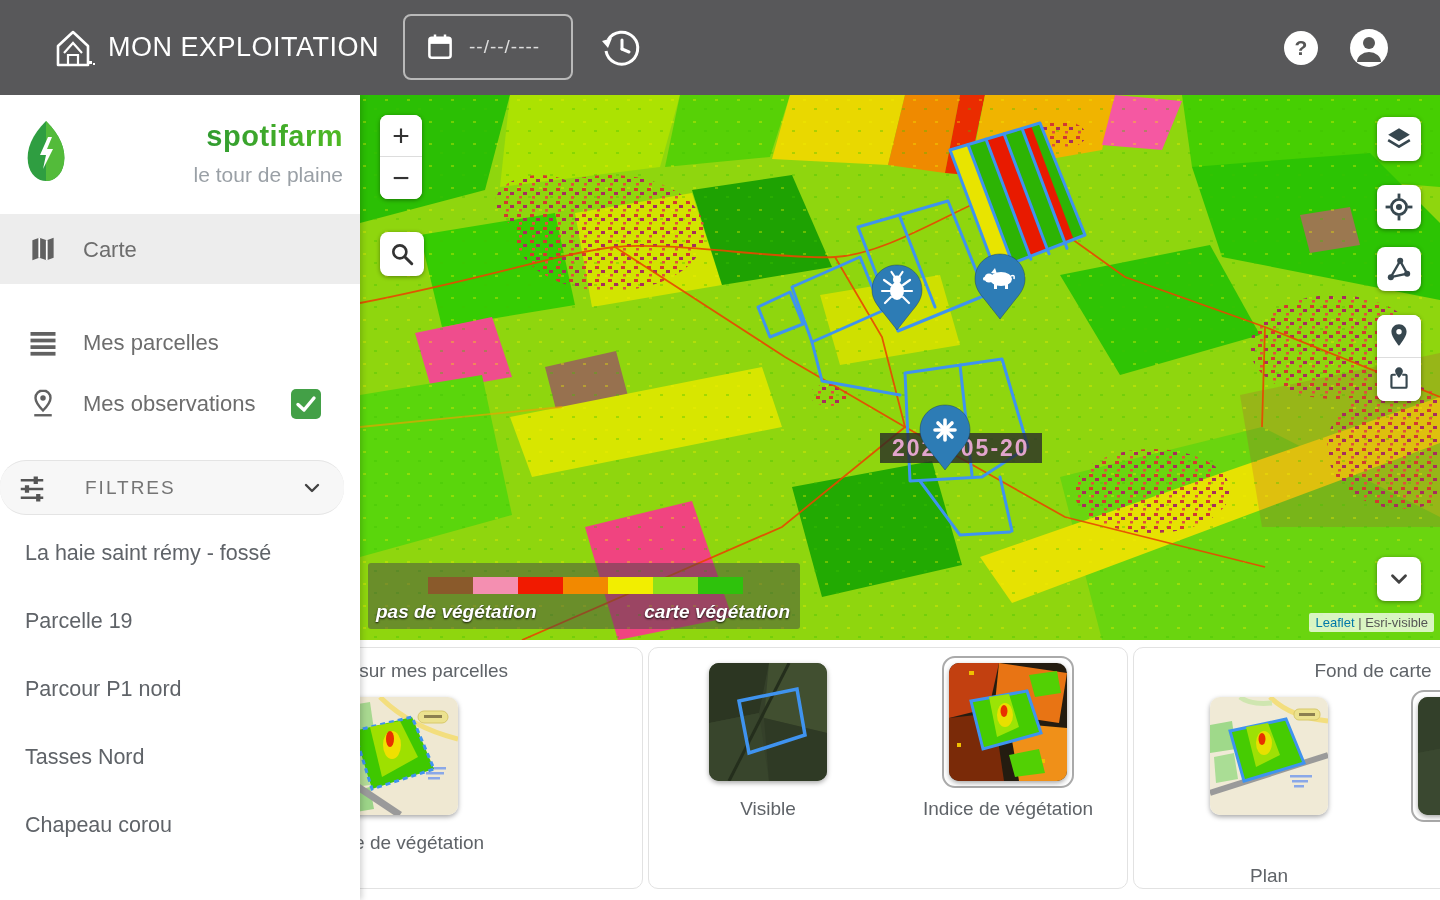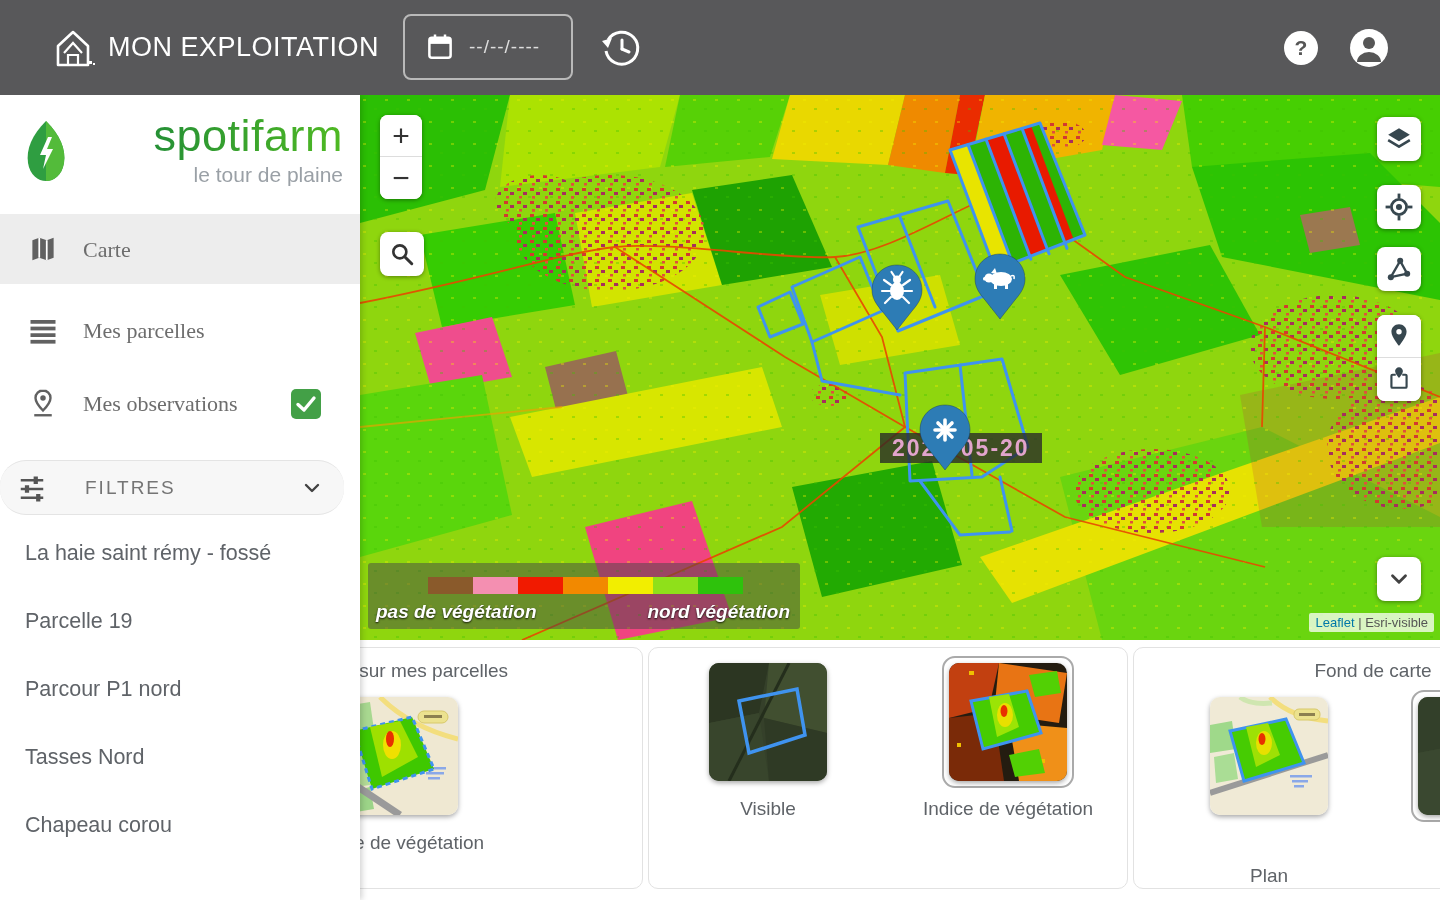--- a/index.html
+++ b/index.html
@@ -57,27 +57,27 @@
   .thumb-zone{height:136px;display:flex;align-items:center;justify-content:center;}
   .thumb{width:118px;height:118px;border-radius:10px;overflow:hidden;box-shadow:0 2px 5px rgba(0,0,0,.35);cursor:pointer;position:relative;}
   .thumb svg{display:block;}
   .sel-wrap{border:2px solid #aaa;border-radius:13px;padding:5px;background:#fff;}
   .opt-label{margin-top:8px;color:#5f6368;font-size:19px;text-align:center;white-space:nowrap;}
 
   
   .sidebar{position:absolute;left:0;top:95px;width:360px;height:805px;background:#fff;z-index:30;box-shadow:2px 0 6px rgba(0,0,0,.18);overflow:hidden;}
   .leaf-ic{position:absolute;left:26px;top:24px;}
   .brand{position:absolute;top:16px;left:80px;right:17px;text-align:right;}
-  .brand-name{font-size:45px;font-weight:normal;letter-spacing:.5px;background:linear-gradient(90deg,#15803d,#4fb923);-webkit-background-clip:text;background-clip:text;color:transparent;line-height:50px;}
+  .brand-name{font-size:29px;font-weight:bold;letter-spacing:.5px;background:linear-gradient(90deg,#15803d,#4fb923);-webkit-background-clip:text;background-clip:text;color:transparent;line-height:50px;}
   .brand-tag{font-size:21px;color:#9aa0a6;margin-top:2px;}
-  .nav-item{position:absolute;left:0;right:0;height:70px;cursor:pointer;font-family:Liberation Serif, serif;}
+  .nav-item{position:absolute;left:0;right:0;height:70px;cursor:pointer;}
   .nav-item.active{background:#ededed;}
   .nav-ico{position:absolute;left:28px;top:50%;transform:translateY(-50%);}
   .nav-label{position:absolute;left:83px;top:50%;transform:translateY(-50%);font-size:22px;color:#6d6d6d;line-height:27px;}
-  .nav-carte{top:119px;} .nav-parc{top:200px;text-align:center;} .nav-obs{top:273px;}
+  .nav-carte{top:119px;} .nav-parc{top:212px;text-align:center;} .nav-obs{top:273px;}
   .obs-check{position:absolute;left:291px;top:21px;width:30px;height:30px;border-radius:5px;background:#43a047;cursor:pointer;}
   .filters-bar{position:absolute;left:0;right:16px;top:365px;height:53px;background:#f7f7f7;border-top:1px solid #e4e4e4;border-bottom:1px solid #e4e4e4;cursor:pointer;border-radius:26px;}
   .filters-label{position:absolute;left:85px;top:50%;transform:translateY(-50%);font-size:19px;letter-spacing:2px;color:#757575;}
   .filters-chev{position:absolute;right:20px;top:15px;}
   .tune-ic{position:absolute;left:17px;top:13px;}
   .parcel-list{position:absolute;left:0;right:0;top:424px;}
   .parcel-item{height:68px;display:flex;align-items:center;padding-left:25px;font-size:21.5px;color:#5f6368;cursor:pointer;}
 </style>
 </head>
 <body>
@@ -316,21 +316,21 @@
       <div class="swatches">
         <span style="background: rgb(138, 90, 43);"></span>
           <span style="background: rgb(244, 143, 177);"></span>
           <span style="background: rgb(241, 26, 0);"></span>
           <span style="background: rgb(242, 137, 0);"></span>
           <span style="background: rgb(242, 238, 0);"></span>
           <span style="background: rgb(143, 224, 26);"></span>
           <span style="background: rgb(46, 194, 12);"></span>
       </div>
       <span class="legend-lbl legend-left">pas de végétation</span>
-      <span class="legend-lbl legend-right">nord végétation</span>
+      <span class="legend-lbl legend-right">carte végétation</span>
     </div>
 
     <div class="attribution">
       <span class="lf">Leaflet</span>
       <span>|</span>
       <span>Esri-visible</span>
     </div>
   </main>
 
   <section class="bottom-panel">

